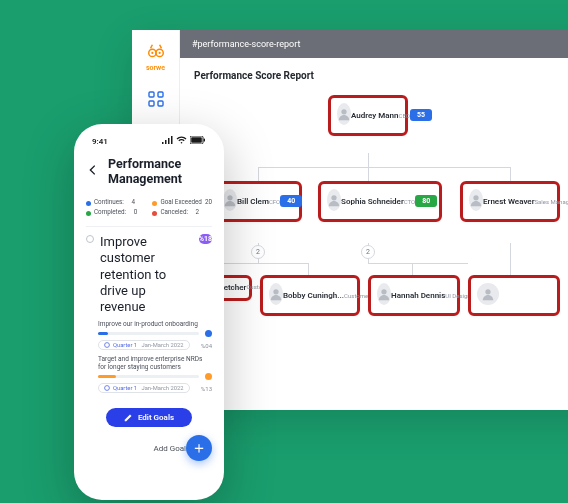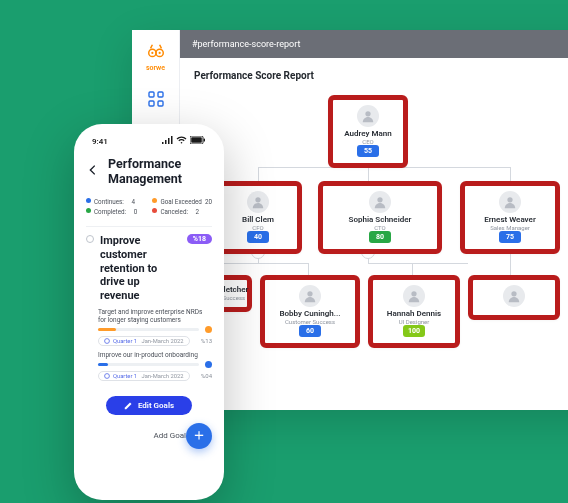--- a/index.html
+++ b/index.html
@@ -7,21 +7,21 @@
 .desktop{position:absolute;left:132px;top:30px;width:520px;height:380px;background:#f5f6f8;border-radius:10px;box-shadow:0 12px 40px rgba(0,0,0,.15);display:flex}
 .sidebar{width:48px;background:#fff;border-right:1px solid #eceef2;display:flex;flex-direction:column;align-items:center;padding-top:12px;gap:18px}
 .logo{display:flex;flex-direction:column;align-items:center;gap:2px;font-size:7px;color:#ff8a00;font-weight:600}
 .logo svg{width:22px;height:20px}
 .nav-ic{width:18px;height:18px;display:flex;align-items:center;justify-content:center;color:#2a6fe8}
 .main{flex:1;display:flex;flex-direction:column}
 .topbar{height:28px;background:#6b6e76;color:#fff;font-size:9px;display:flex;align-items:center;padding:0 12px}
 .content{flex:1;background:#fff;padding:12px 14px;position:relative;overflow:hidden}
 .report-title{font-size:10px;font-weight:700;color:#24292f;margin-bottom:14px}
 .org{position:relative;height:300px}
-.node{position:absolute;background:#fff;border:5px solid #b91c1c;border-radius:6px;padding:5px 6px 6px;display:flex;flex-direction:column;align-items:center;box-shadow:0 1px 3px rgba(0,0,0,.04)}
+.node{position:absolute;background:#fff;border:3px solid #b91c1c;border-radius:6px;padding:5px 6px 6px;display:flex;flex-direction:row;align-items:center;box-shadow:0 1px 3px rgba(0,0,0,.04)}
 .avatar{width:22px;height:22px;border-radius:50%;background:#e8eaed;display:flex;align-items:center;justify-content:center;margin-bottom:2px}
 .avatar svg{width:14px;height:14px;fill:#b8bcc4}
 .node-name{font-size:8px;font-weight:600;color:#2a2f36;white-space:nowrap}
 .node-role{font-size:6px;color:#9096a0;white-space:nowrap}
 .badge{min-width:22px;height:12px;border-radius:3px;color:#fff;font-size:7px;font-weight:700;display:flex;align-items:center;justify-content:center;padding:0 4px}
 .b-blue{background:#2a6fe8}.b-green{background:#28a745}.b-lime{background:#84c818}
 .line{position:absolute;background:#d4d8de}
 .cnt{position:absolute;width:14px;height:14px;border-radius:50%;background:#fff;border:1px solid #d4d8de;font-size:7px;color:#6c7380;display:flex;align-items:center;justify-content:center}
 
 
@@ -30,28 +30,28 @@
 .stat-icons{display:flex;gap:3px;align-items:center}
 .ph-head{display:flex;align-items:center;gap:8px;margin-top:10px}
 .ph-title{font-size:12.5px;font-weight:700;color:#1a1f29}
 .tabs{display:flex;gap:6px;margin-top:10px}
 .tab{font-size:8px;padding:4px 12px;border-radius:11px;color:#6c7380;white-space:nowrap}
 .tab.active{background:#eef1f5;color:#2a2f36;font-weight:600}
 .summary{display:flex;gap:10px;margin-top:12px;align-items:center}
 .donut{position:relative;width:48px;height:48px}
 .donut-c{position:absolute;inset:0;display:flex;align-items:center;justify-content:center;font-size:9px;font-weight:700;color:#1a1f29}
 .legend{display:grid;grid-template-columns:1fr 1fr;gap:2px 8px;font-size:6.3px;color:#4a4f58}
-.lg-row{display:flex;align-items:flex-start;gap:3px;white-space:nowrap}
+.lg-row{display:flex;align-items:flex-end;gap:3px;white-space:nowrap}
 .dot{width:5px;height:5px;border-radius:50%}
 .goals{margin-top:10px}
 .goal{border-top:1px solid #eef0f3;padding:7px 0}
 .goal-head{display:flex;justify-content:space-between;align-items:flex-start;gap:6px}
-.goal-title{font-size:11px;font-weight:700;color:#1a1f29;line-height:1.25}
+.goal-title{font-size:13px;font-weight:400;color:#1a1f29;line-height:1.25}
 .rad{width:8px;height:8px;border:1.2px solid #bfc4cc;border-radius:50%;flex:none;margin-top:1px}
-.goal-pill{background:#8b5cf6;color:#fff;font-size:7px;font-weight:700;padding:1px 6px;border-radius:8px;flex:none}
+.goal-pill{background:#8b5cf6;color:#fff;font-size:7px;font-weight:700;padding:1px 0;border-radius:8px;flex:none}
 .kr{margin-top:5px;padding-left:12px}
 .kr-title{font-size:6.5px;color:#4a4f58}
 .kr-bar-row{display:flex;align-items:center;gap:6px;margin-top:2px}
 .kr-bar{flex:1;height:3px;background:#edf0f3;border-radius:2px;position:relative}
 .kr-fill{position:absolute;left:0;top:0;height:100%;border-radius:2px}
 .kr-ic{width:7px;height:7px;border-radius:50%}
 .kr-meta{display:flex;justify-content:space-between;margin-top:3px;font-size:6px;color:#8b919b;align-items:center}
 .qtr{display:inline-flex;align-items:center;gap:3px;border:1px solid #dfe2e7;border-radius:8px;padding:1px 5px;font-size:5.8px;color:#5a6fe8}
 .edit-btn{margin:8px auto 0;display:flex;align-items:center;gap:5px;background:#2a3fe8;color:#fff;border-radius:14px;font-size:8px;font-weight:600;padding:5px 18px;width:max-content}
 .add-row{display:flex;align-items:center;justify-content:flex-end;margin-top:8px}
@@ -245,49 +245,49 @@
 
   <div class="goals">
     <div class="goal">
       <div class="goal-head">
         <span class="rad"></span>
         <span class="goal-title">Improve customer retention to drive up revenue</span>
         <span class="goal-pill">%18</span>
       </div>
       <div id="krs">
           <div class="kr">
+            <div class="kr-title">Improve our in-product onboarding</div>
+            <div class="kr-bar-row">
+              <div class="kr-bar">
+                <div class="kr-fill" style="width:10%;background:#2a6fe8"></div>
+              </div>
+              <span class="kr-ic" style="background:#2a6fe8"></span>
+            </div>
+            <div class="kr-meta">
+              <span class="qtr"><svg width="6" height="6" viewBox="0 0 10 10" fill="none" stroke="#5a6fe8" stroke-width="1.4">
+                  <circle cx="5" cy="5" r="4"></circle>
+                </svg>Quarter 1&nbsp;<span style="color:#9096a0">Jan-March 2022</span></span>
+              <span>%04</span>
+            </div>
+          </div>
+          <div class="kr">
             <div class="kr-title">Target and improve enterprise NRDs for longer staying customers</div>
             <div class="kr-bar-row">
               <div class="kr-bar">
                 <div class="kr-fill" style="width:18%;background:#ff9b2a"></div>
               </div>
               <span class="kr-ic" style="background:#ff9b2a"></span>
             </div>
             <div class="kr-meta">
               <span class="qtr"><svg width="6" height="6" viewBox="0 0 10 10" fill="none" stroke="#5a6fe8" stroke-width="1.4">
                   <circle cx="5" cy="5" r="4"></circle>
                 </svg>Quarter 1&nbsp;<span style="color:#9096a0">Jan-March 2022</span></span>
               <span>%13</span>
             </div>
           </div>
-          <div class="kr">
-            <div class="kr-title">Improve our in-product onboarding</div>
-            <div class="kr-bar-row">
-              <div class="kr-bar">
-                <div class="kr-fill" style="width:10%;background:#2a6fe8"></div>
-              </div>
-              <span class="kr-ic" style="background:#2a6fe8"></span>
-            </div>
-            <div class="kr-meta">
-              <span class="qtr"><svg width="6" height="6" viewBox="0 0 10 10" fill="none" stroke="#5a6fe8" stroke-width="1.4">
-                  <circle cx="5" cy="5" r="4"></circle>
-                </svg>Quarter 1&nbsp;<span style="color:#9096a0">Jan-March 2022</span></span>
-              <span>%04</span>
-            </div>
-          </div>
         </div>
     </div>
   </div>
 
   <div class="edit-btn">
     <svg width="9" height="9" viewBox="0 0 12 12" fill="#fff">
         <path d="M1 9l7-7 2 2-7 7H1V9z"></path>
       </svg>
     <span>Edit Goals</span>
   </div>

